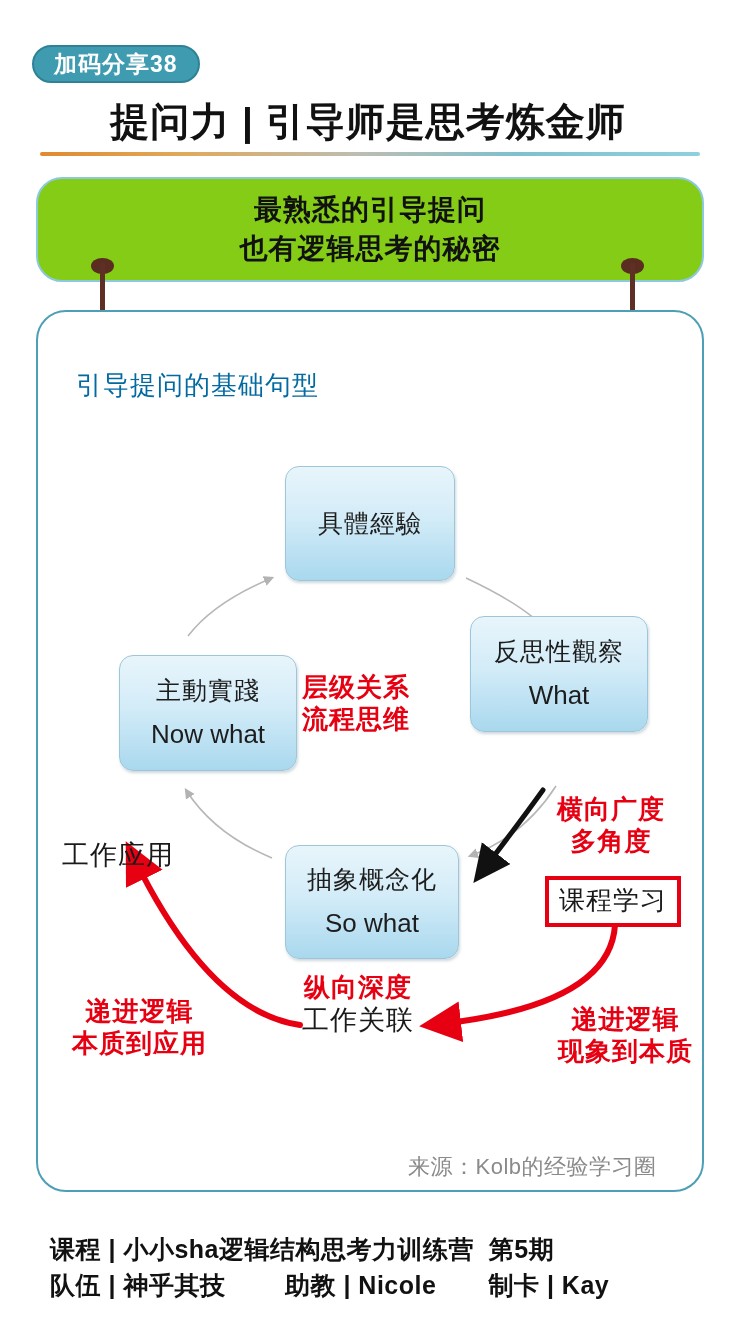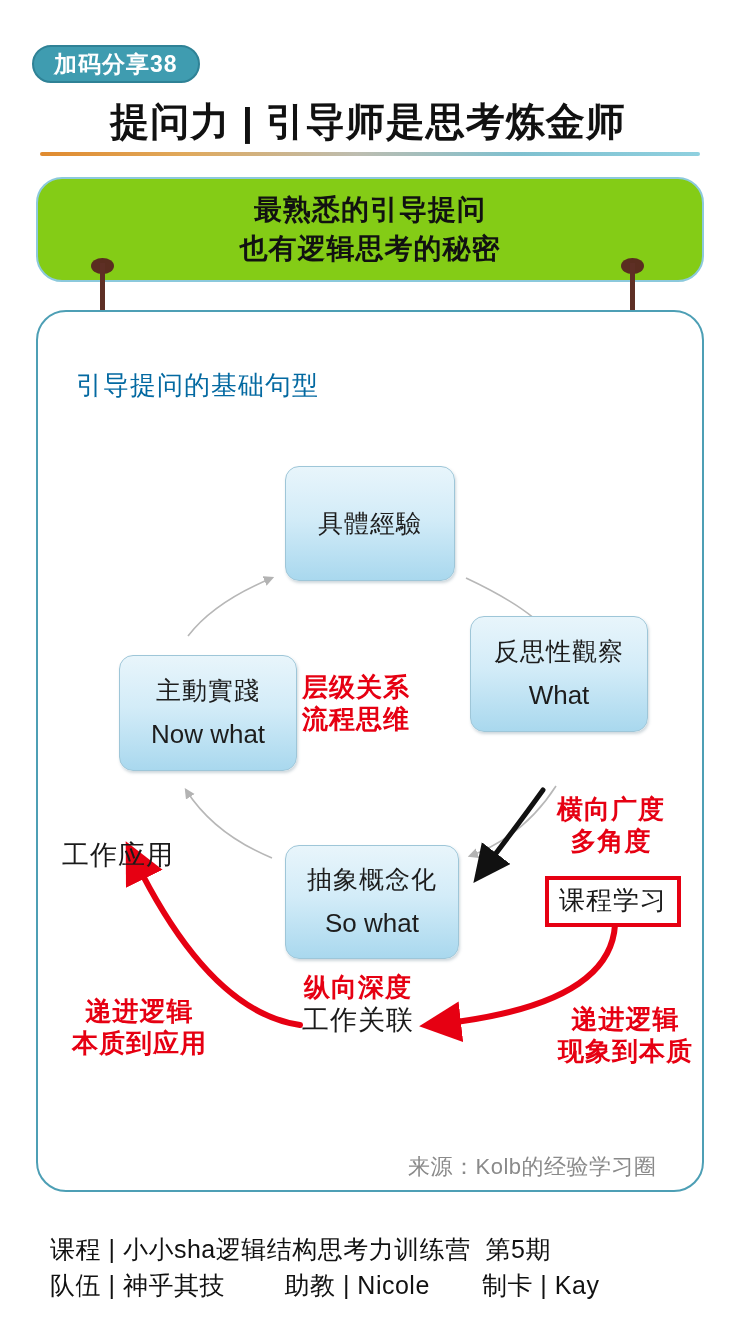--- a/index.html
+++ b/index.html
@@ -222,21 +222,21 @@
 
   
   #footer {
     position: absolute;
     left: 50px;
     top: 1232px;
     width: 660px;
   }
   .footer-line {
     font-size: 25px;
-    font-weight: normal;
+    font-weight: bold;
     color: #111111;
     line-height: 1.42;
     letter-spacing: 0.5px;
     white-space: pre;
   }
 </style>
 </head>
 <body>
 
 <div id="header-badge">

